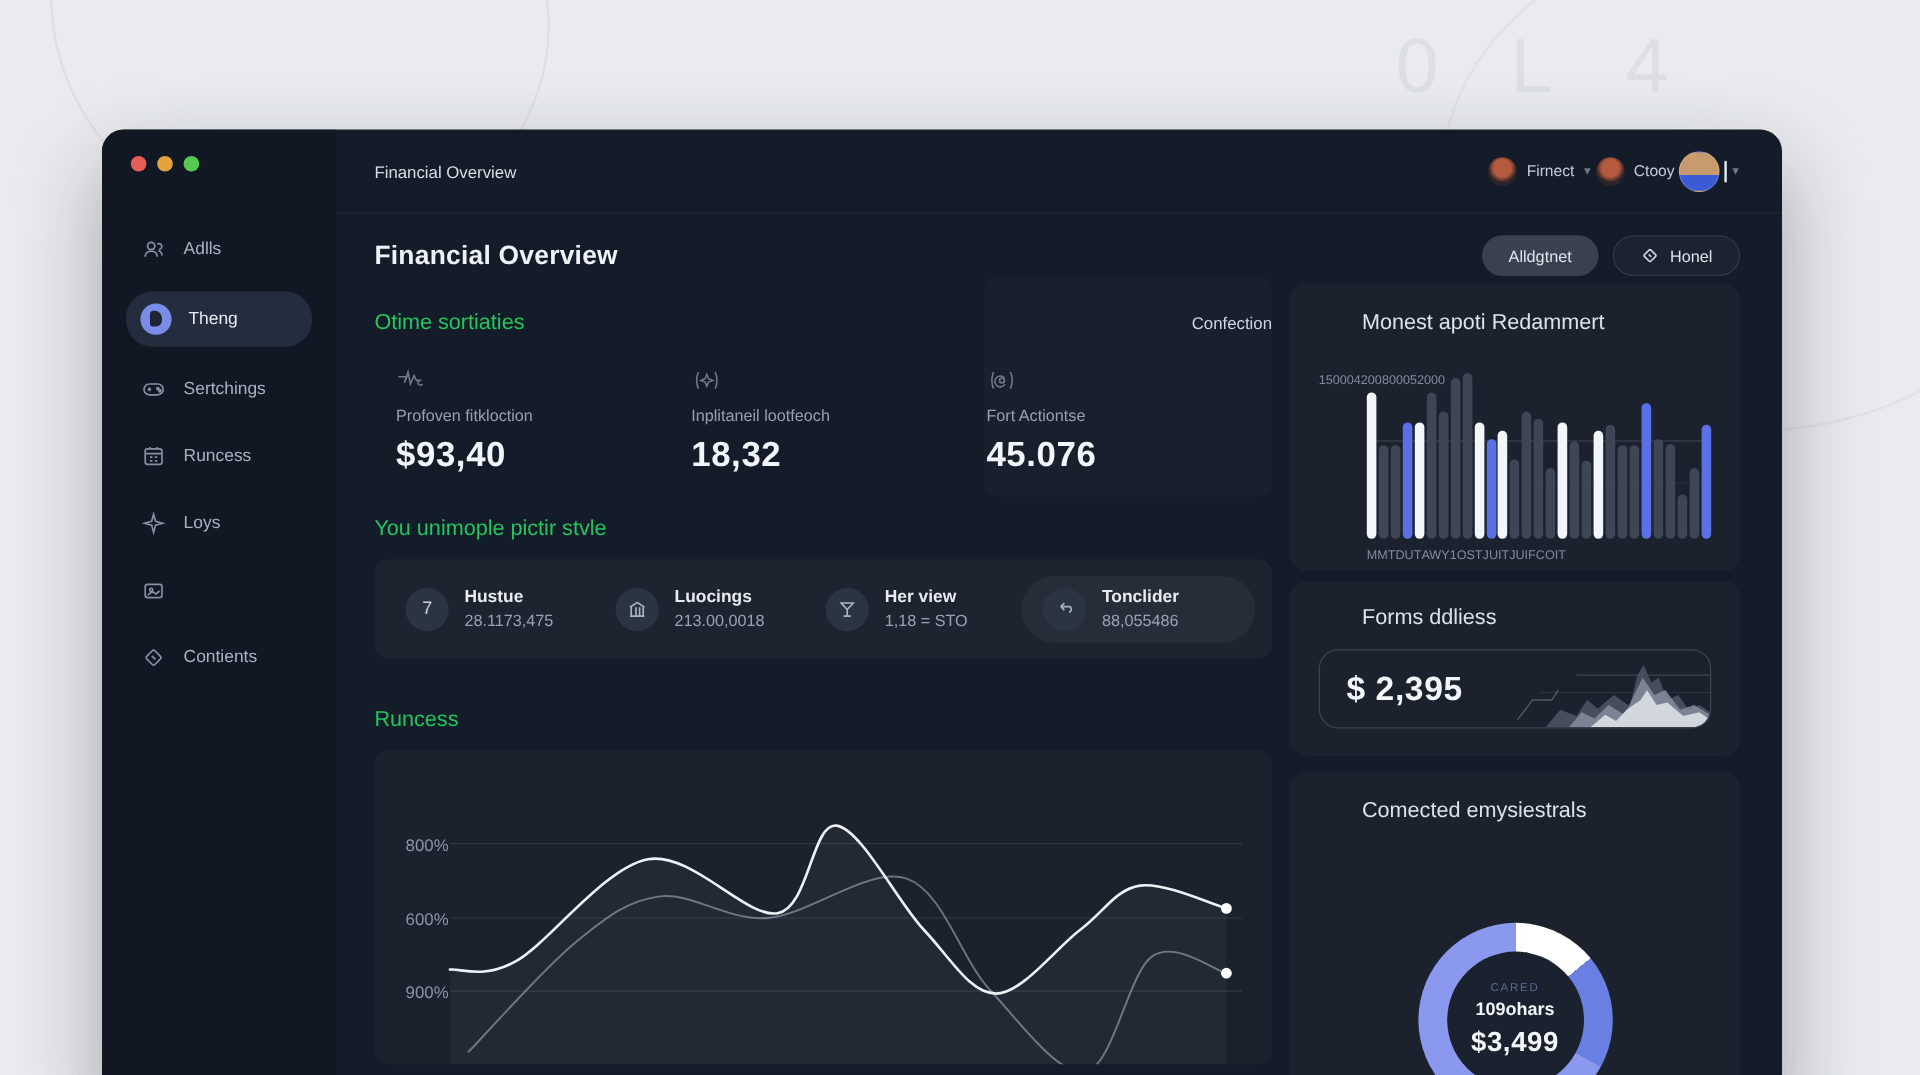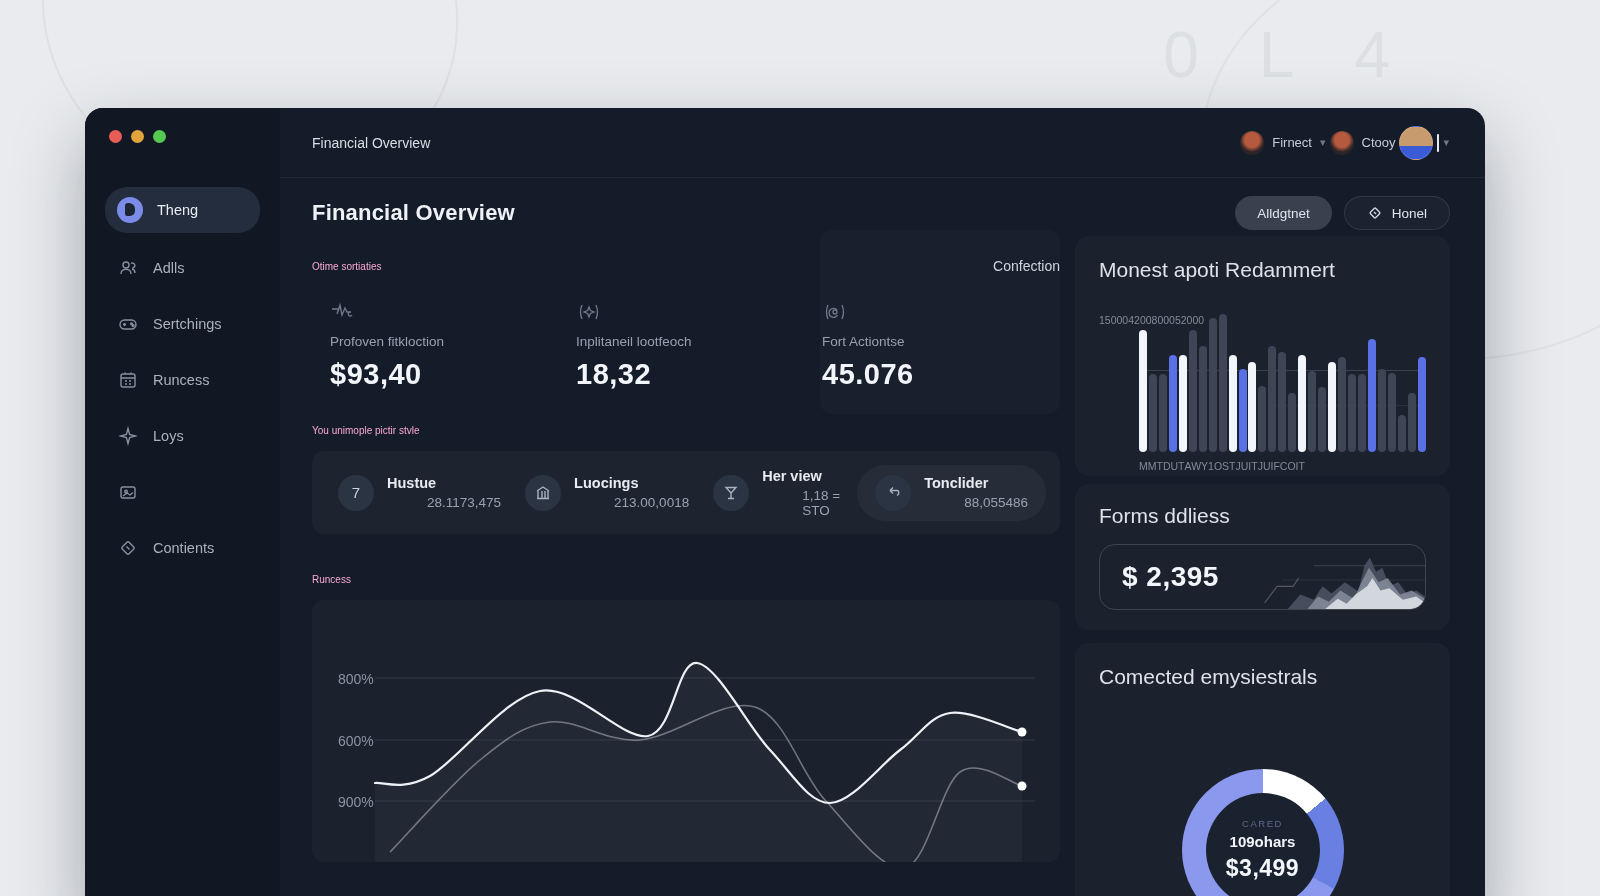--- a/index.html
+++ b/index.html
@@ -55,51 +55,51 @@
   .btn.outline { background:#1b2331; color:#dfe4ec; border:1px solid rgba(255,255,255,.10); }
   .btn svg { stroke:#cfd5df; fill:none; stroke-width:1.4; }
 
   .grid { display:grid; grid-template-columns:748px 375px; gap:15px; margin-top:4px; }
 
   
   .stats-section { position:relative; padding-top:22px; }
   .stats-subpanel { position:absolute; left:508px; top:-6px; width:240px; height:184px;
                     background:rgba(255,255,255,.02); border-radius:12px; }
   .section-row { display:flex; justify-content:space-between; align-items:center; }
-  .section-title { color:#f9a8d4; font-size:10px; }
+  .section-title { color:#22c55e; font-size:18px; }
   .section-action { color:#cfd5df; font-size:14px; cursor:pointer; }
   .stat-cards { display:flex; margin-top:26px; position:relative; }
   .stat-card { width:246px; padding-left:18px; }
   .stat-icon { color:#707a8a; height:24px; display:flex; align-items:center; }
   .stat-icon svg { stroke:#707a8a; fill:none; stroke-width:1.3; }
   .stat-label { color:#97a0af; font-size:13.5px; margin-top:10px; }
   .stat-value { color:#f2f5f9; font-size:29px; font-weight:700; margin-top:9px; letter-spacing:.5px; }
 
   
   .quick-section { margin-top:34px; }
   .quick-card { margin-top:15px; height:83px; background:rgba(255,255,255,.035); border-radius:12px;
                 display:flex; align-items:center; padding:0 14px; }
   .quick-item { display:flex; align-items:center; gap:13px; flex:1; padding:10px 12px; }
   .quick-item.pill { background:rgba(255,255,255,.045); border-radius:32px; flex:1.05; padding:10px 18px; }
   .q-badge { width:36px; height:36px; border-radius:50%; background:#2b3443; color:#cdd3dd;
              display:flex; align-items:center; justify-content:center; font-size:15px; flex:0 0 36px; }
   .q-badge svg { stroke:#aab2bf; fill:none; stroke-width:1.4; }
   .q-label { color:#e8ecf2; font-size:14.5px; font-weight:600; }
-  .q-value { color:#99a2b1; font-size:13.5px; margin-top:4px;margin-left:40px; }
+  .q-value { color:#99a2b1; font-size:13.5px; margin-top:4px; }
 
   
   .wiet-section { margin-top:40px; }
   .wiet-panel { margin-top:15px; height:262px; background:rgba(255,255,255,.028); border-radius:12px;
                 position:relative; overflow:hidden; }
   .wiet-ylabel { position:absolute; left:26px; color:#8b94a3; font-size:14px; }
 
   
   .rcol { display:flex; flex-direction:column; }
   .panel { background:rgba(255,255,255,.028); border-radius:14px; }
-  .panel-title { color:#dde2ea; font-size:21px; }
+  .panel-title { color:#dde2ea; font-size:18px;margin-left:36px; }
   .bar-panel { height:240px; padding:22px 24px 0; }
   .bar-wrap { display:flex; gap:8px; margin-top:18px; }
   .bar-ylabels { display:flex; justify-content:space-between; height:132px;
                  margin-top:14px; color:#828b9a; font-size:10.5px; text-align:right; width:32px; }
   .bar-grid { position:absolute; left:0; right:0; height:1px; background:rgba(255,255,255,.14); top:46%; }
   .bar-grid.g2 { top:69%; left:45%; background:rgba(255,255,255,.07); }
   .bar-plot { position:absolute; inset:0; display:flex; align-items:flex-end; justify-content:space-between; }
   .bar-plot > div { width:8px; border-radius:4px; }
   .bar-xlabels { display:flex; justify-content:flex-start; color:#828b9a; font-size:10.5px; margin-top:8px; }
   .bar-plotcol { flex:1; display:flex; flex-direction:column; }
@@ -129,34 +129,34 @@
 
 <div class="window">
 
   <aside class="sidebar">
     <div class="lights">
       <span class="light red"></span>
       <span class="light yellow"></span>
       <span class="light green"></span>
     </div>
 
+    <div class="nav-item">
+      <span class="nicon">
+        <svg width="20" height="20" viewBox="0 0 20 20">
+            <circle cx="8" cy="7" r="3"></circle>
+            <path d="M3,16c0-3 2.2-4.6 5-4.6s5,1.6 5,4.6"></path>
+            <path d="M13,5.5a2.4,2.4 0 1,1 1.5,4.3M17,15c0-2.2-1.2-3.6-3-4"></path>
+          </svg>
+      </span>
+      <span>Adlls</span>
+    </div>
+
     <div class="nav-item active">
       <span class="logo-badge"></span>
       <span>Theng</span>
-    </div>
-
-    <div class="nav-item">
-      <span class="nicon">
-        <svg width="20" height="20" viewBox="0 0 20 20">
-            <circle cx="8" cy="7" r="3"></circle>
-            <path d="M3,16c0-3 2.2-4.6 5-4.6s5,1.6 5,4.6"></path>
-            <path d="M13,5.5a2.4,2.4 0 1,1 1.5,4.3M17,15c0-2.2-1.2-3.6-3-4"></path>
-          </svg>
-      </span>
-      <span>Adlls</span>
     </div>
 
     <div class="nav-item">
       <span class="nicon">
         <svg width="20" height="20" viewBox="0 0 20 20">
             <rect x="2" y="6" width="16" height="9" rx="4.5"></rect>
             <path d="M6.5,9v3M5,10.5h3"></path>
             <circle cx="13.5" cy="9.8" r="0.9"></circle>
             <circle cx="15.2" cy="11.6" r="0.9"></circle>
           </svg>

